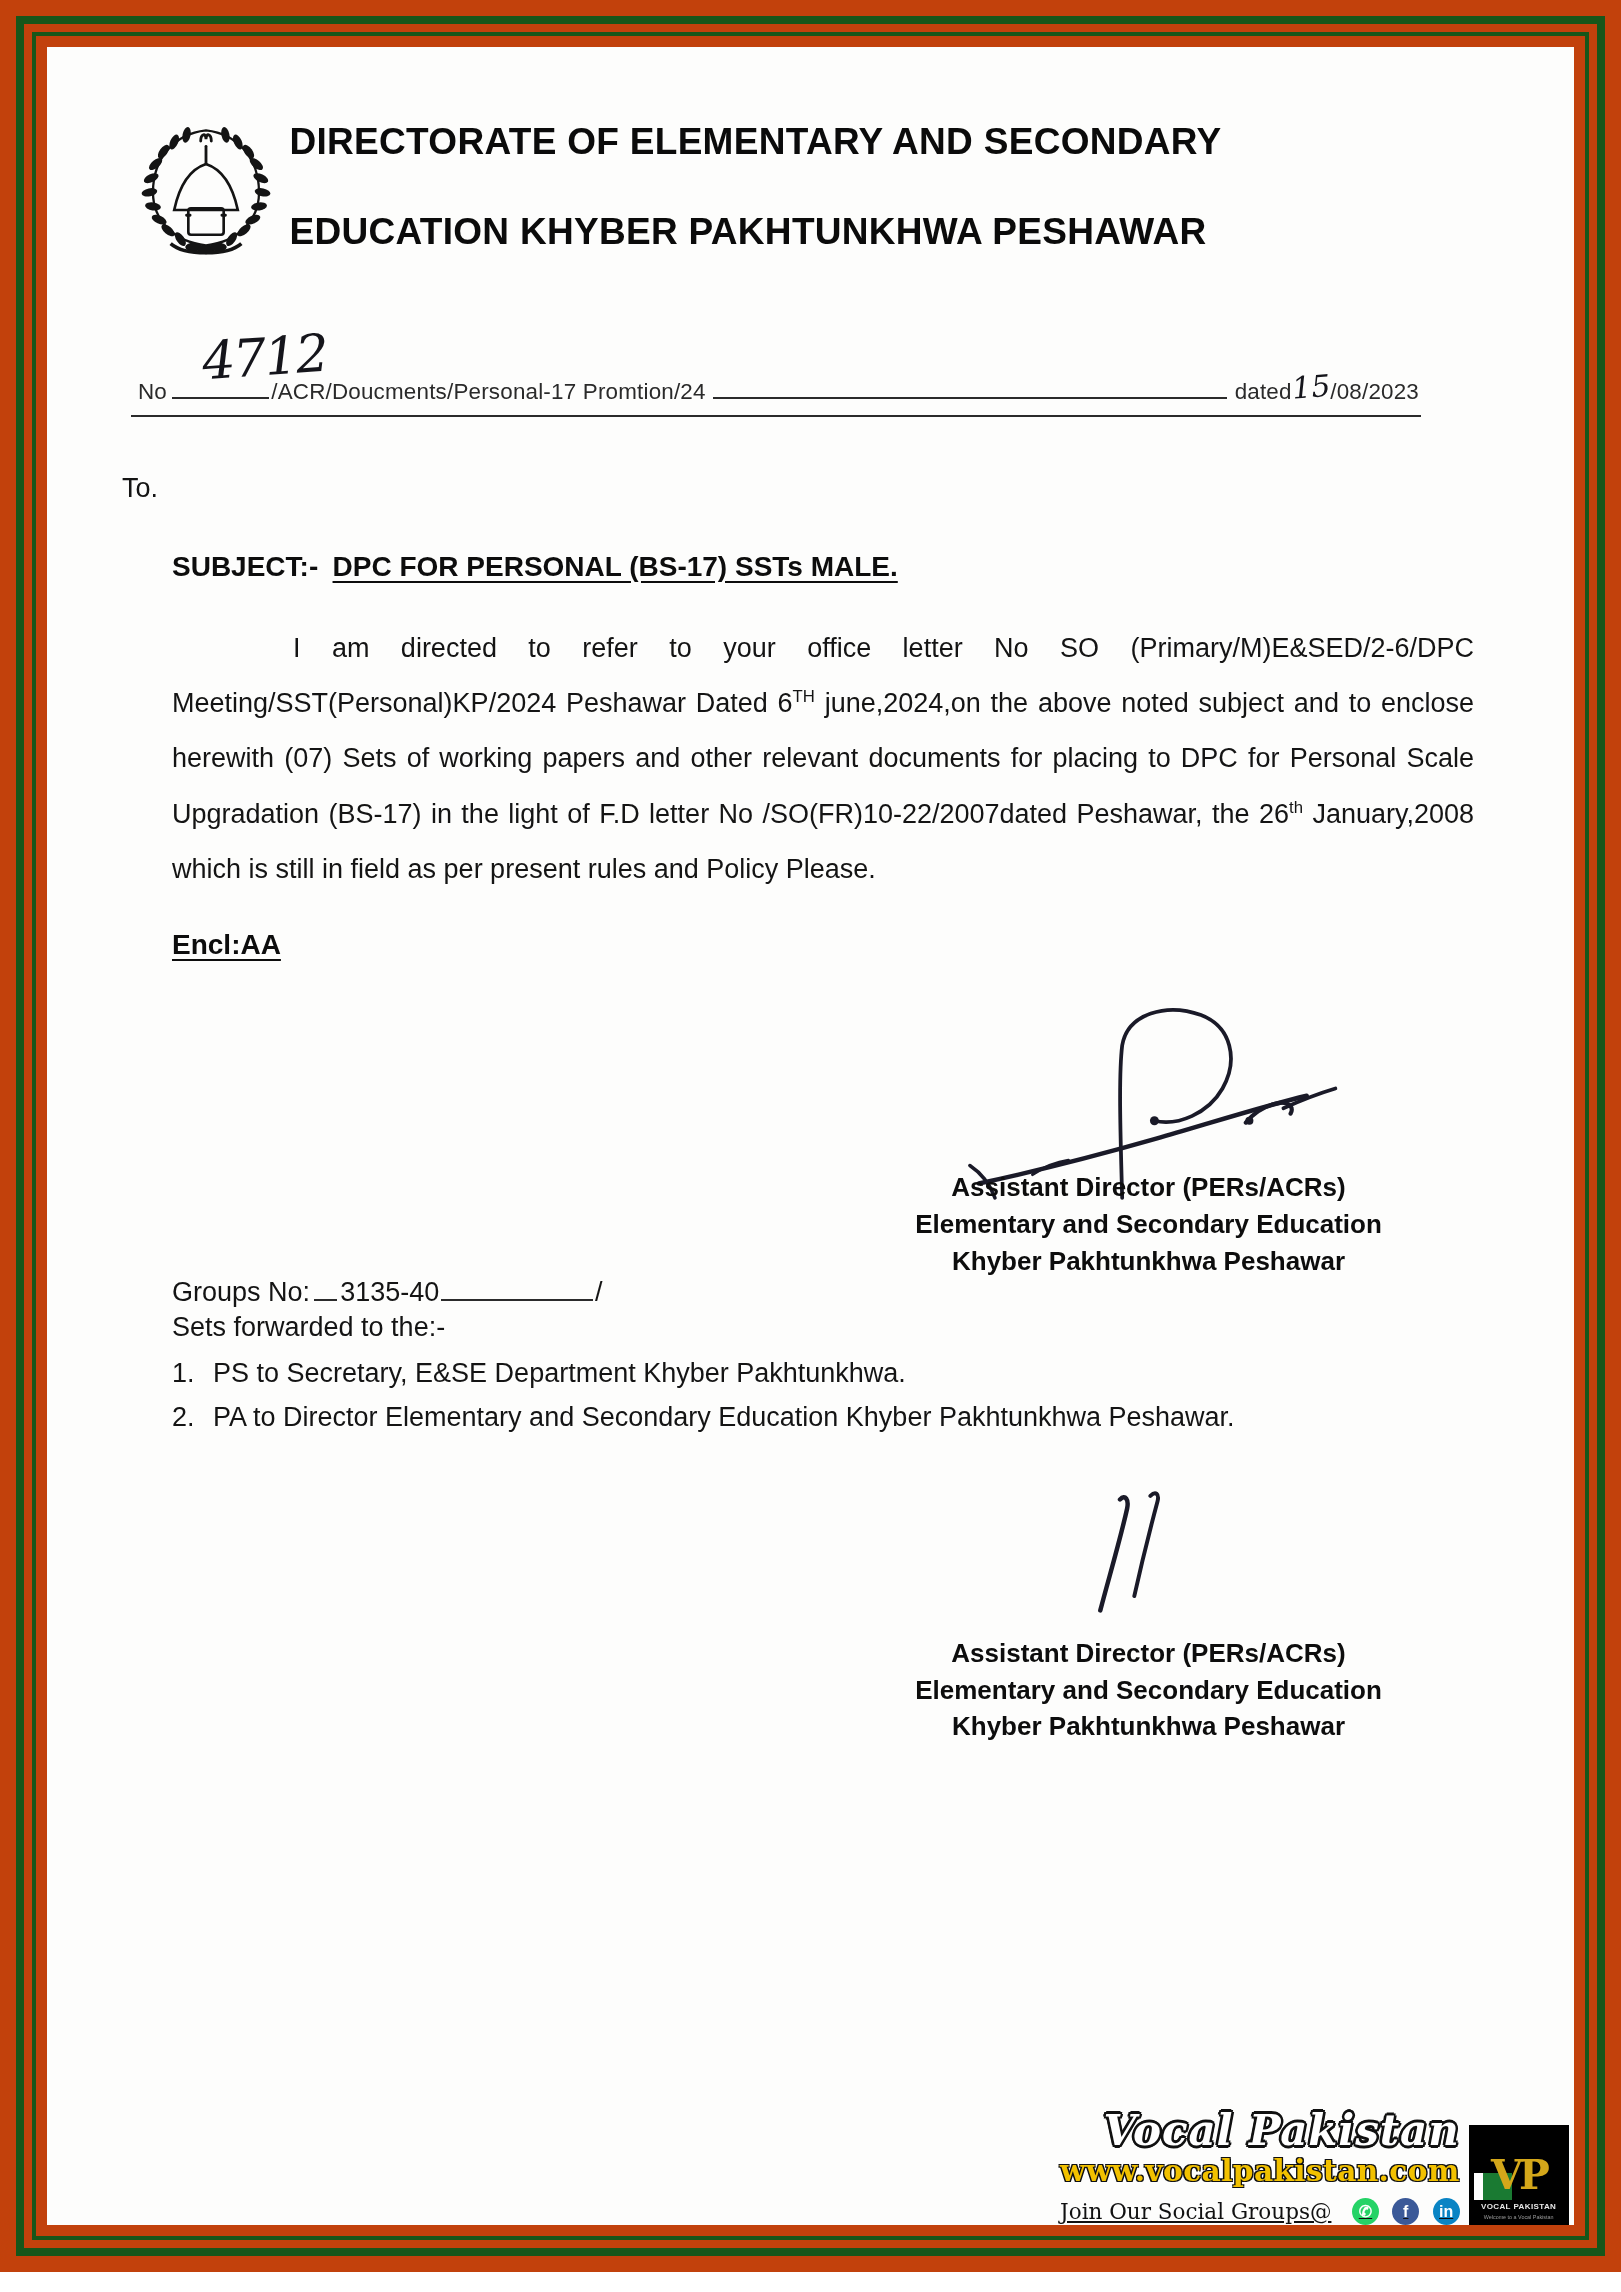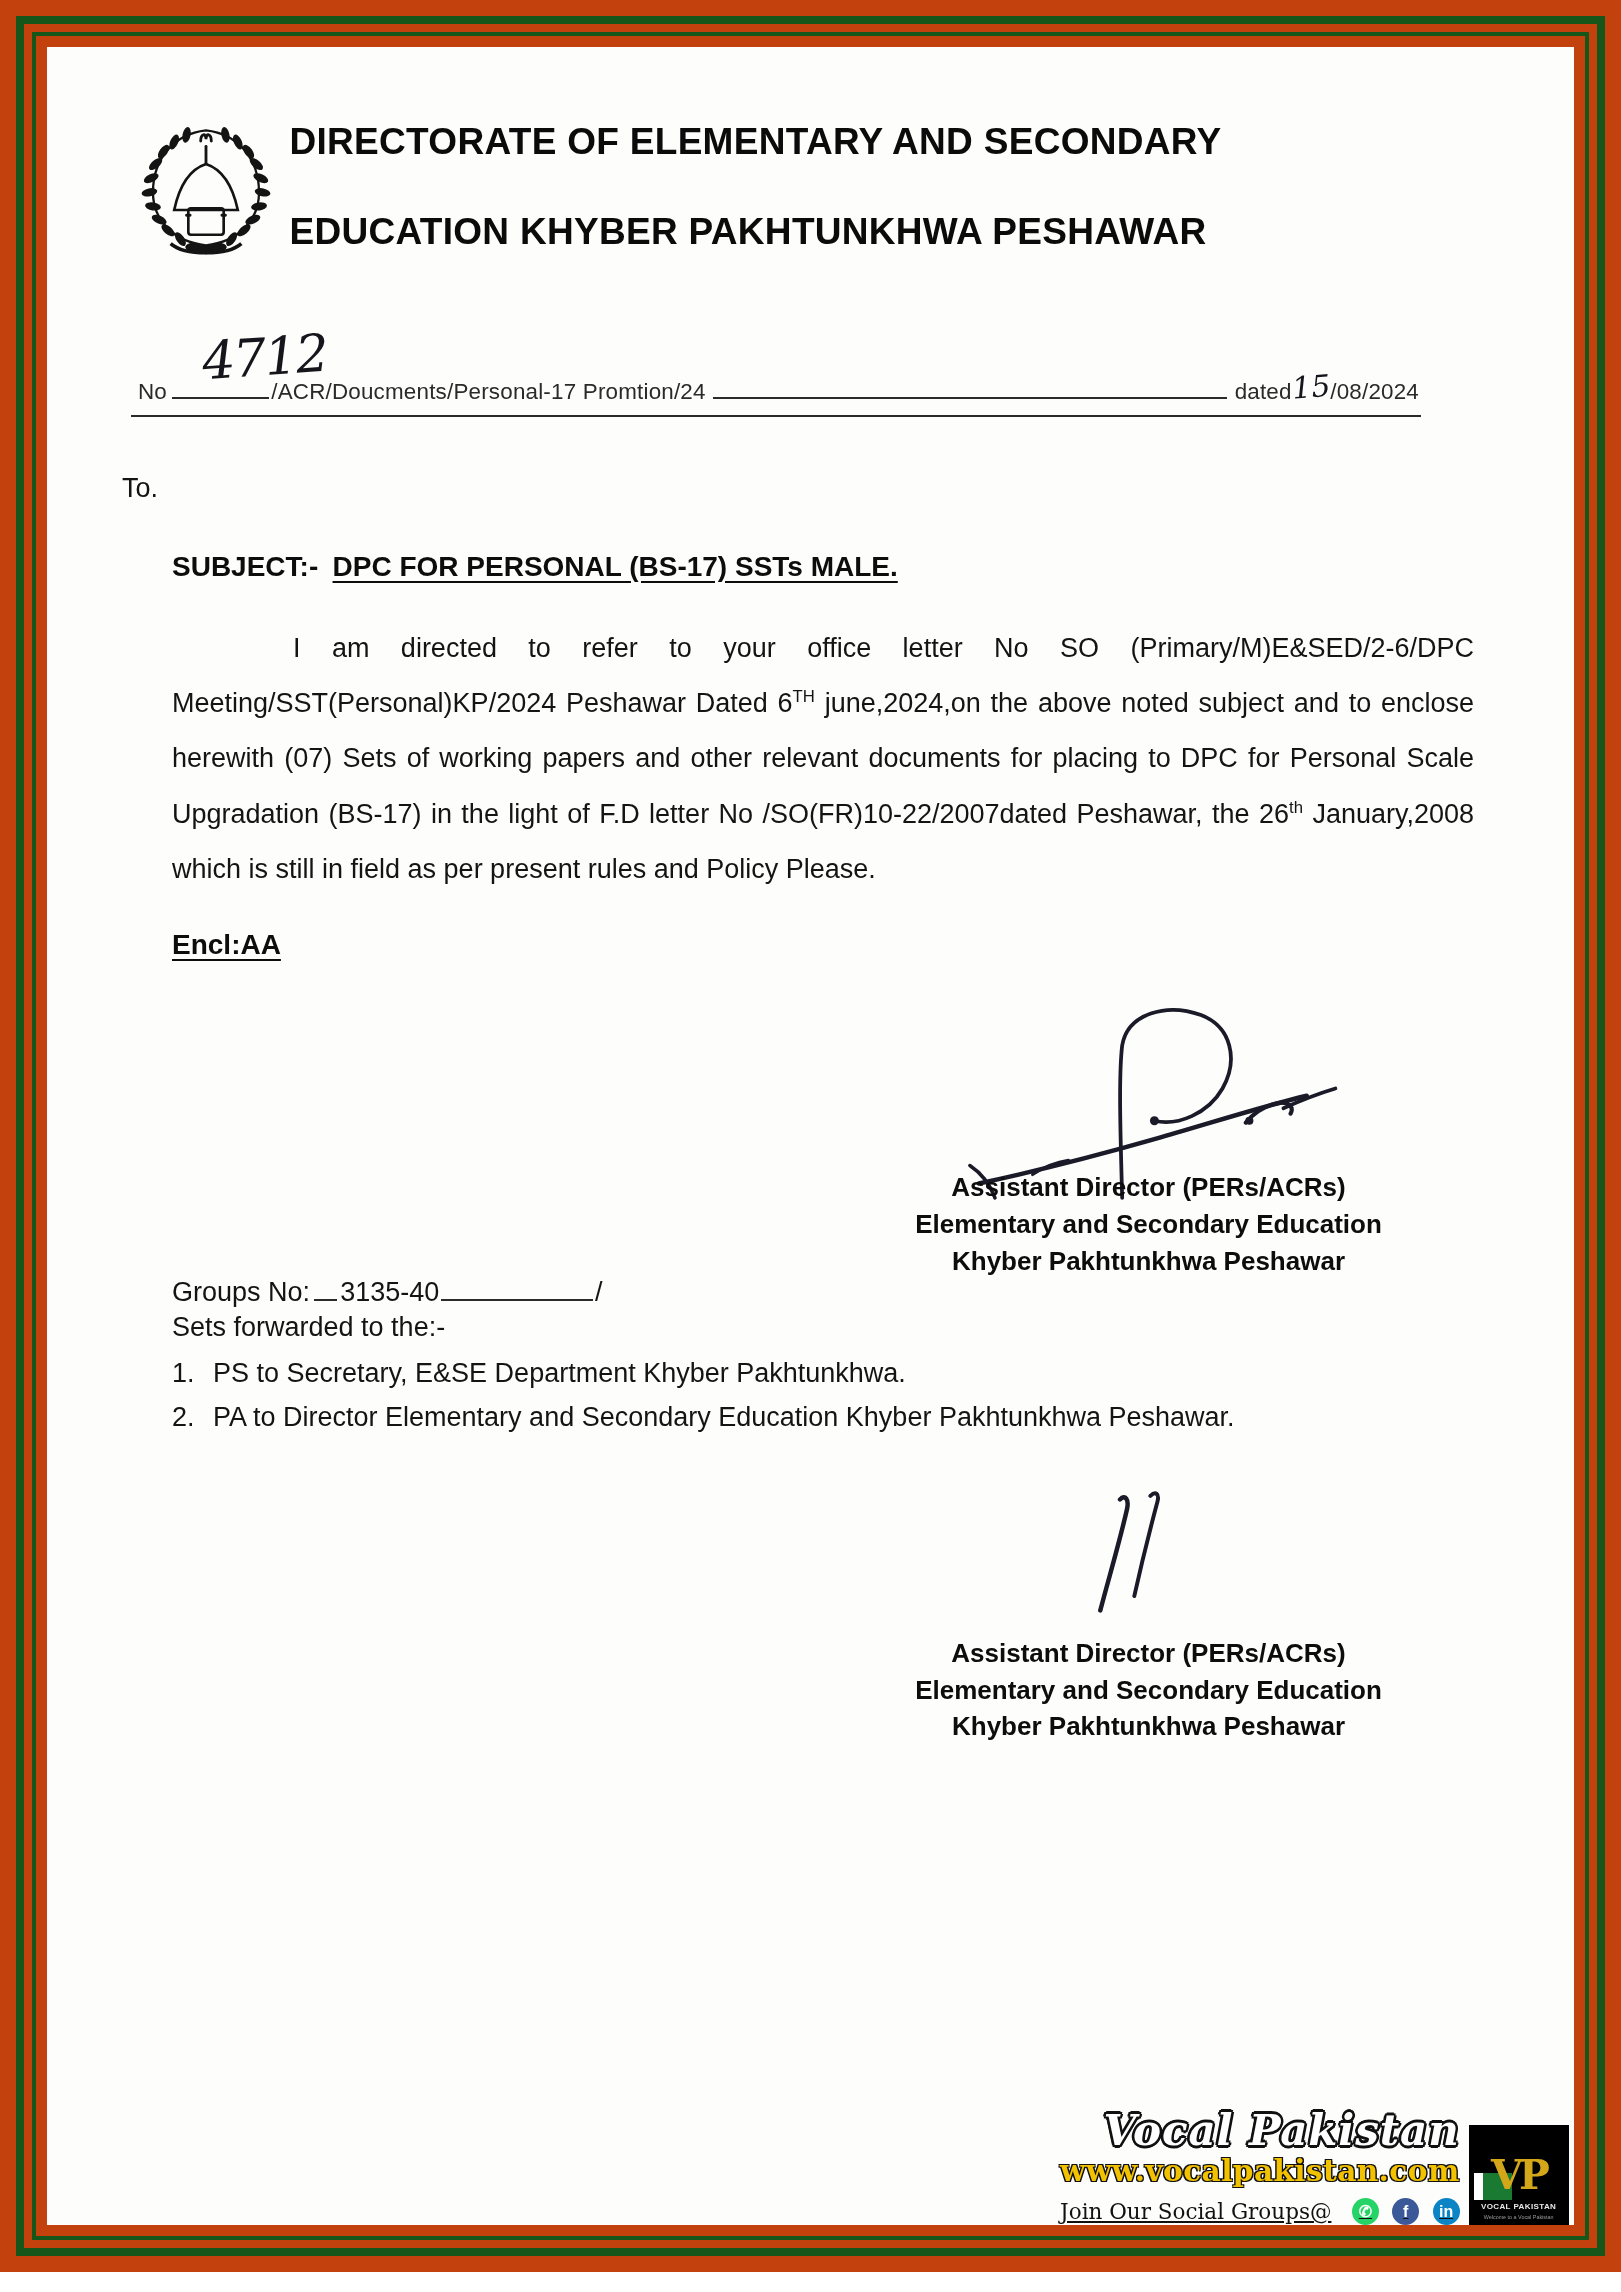--- a/index.html
+++ b/index.html
@@ -469,21 +469,21 @@
       
       <div class="refblock">
         <div class="handwritten-no">4712</div>
         <div class="refline">
           <span class="ref-no-label">No</span>
           <span class="ref-blank"></span>
           <span class="ref-body">/ACR/Doucments/Personal-17 Promtion/24</span>
           <span class="ref-spacer"></span>
           <span class="ref-dated">dated</span>
           <span class="handwritten-date">15</span>
-          <span class="ref-dated">/08/2024</span>
+          <span class="ref-dated">/08/2023</span>
         </div>
         <div class="refrule"></div>
       </div>
 
       
       <div class="to-label">To.</div>
 
       
       <div class="subject-row">
         <span class="subject-label">SUBJECT:-</span>

